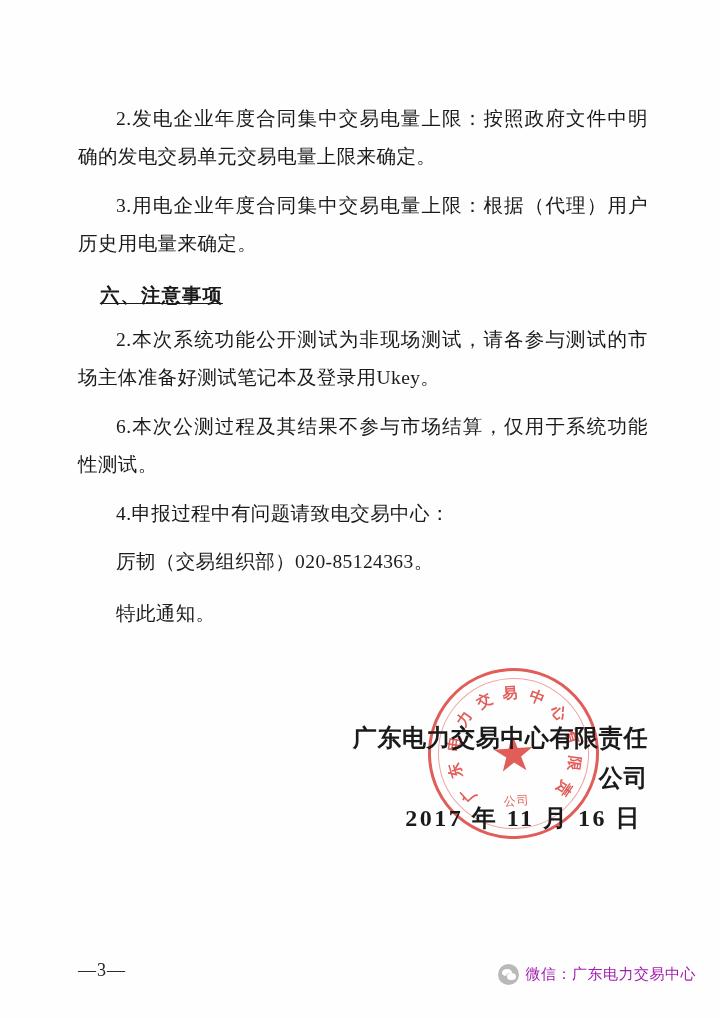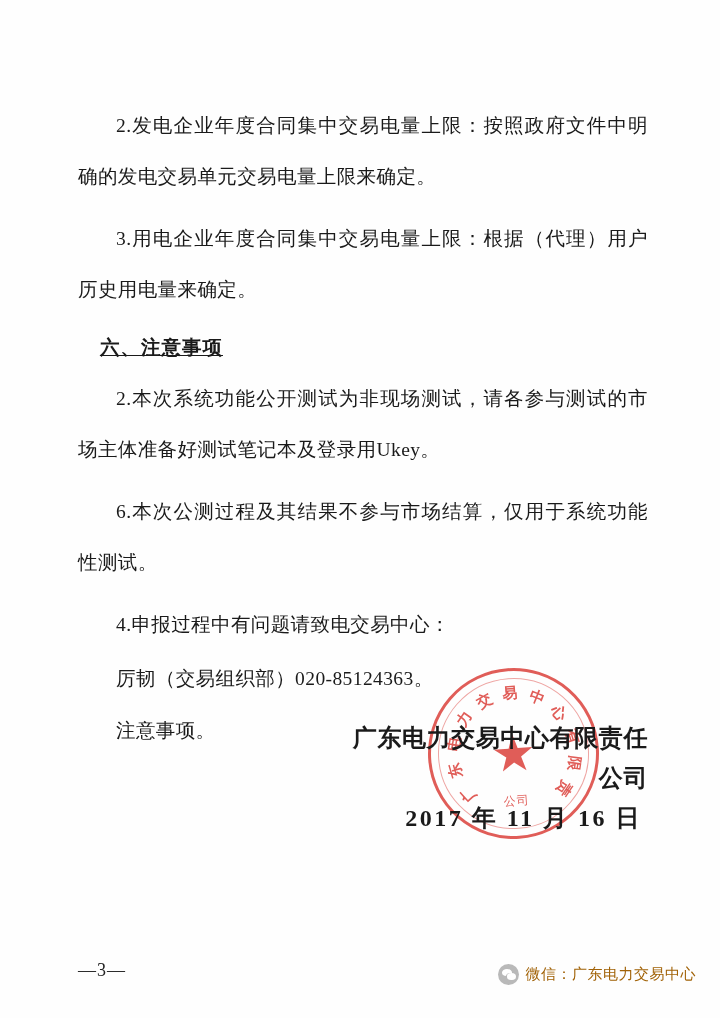--- a/index.html
+++ b/index.html
@@ -22,21 +22,21 @@
   }
   .content {
     position: absolute;
     left: 78px;
     top: 100px;
     width: 570px;
   }
   p.para {
     margin: 0 0 11px 0;
     font-size: 19.5px;
-    line-height: 51px;
+    line-height: 38px;
     text-align: justify;
     text-justify: inter-ideograph;
     letter-spacing: 0.4px;
   }
   p.indent {
     text-indent: 38px;
   }
   h2.section {
     margin: 14px 0 6px 0;
     font-size: 19.5px;
@@ -142,21 +142,21 @@
     letter-spacing: 1px;
     color: #222;
   }
   .footer-badge {
     position: absolute;
     right: 24px;
     top: 964px;
     display: flex;
     align-items: center;
     gap: 7px;
-    color: #a16207;
+    color: #a21caf;
     font-size: 15px;
     font-family: "Liberation Sans", sans-serif;
     letter-spacing: 0.5px;
   }
   .wechat-icon {
     width: 21px;
     height: 21px;
     border-radius: 50%;
     background: #b9b9b9;
     position: relative;
@@ -195,21 +195,21 @@
     <p class="para indent">3.用电企业年度合同集中交易电量上限：根据（代理）用户历史用电量来确定。</p>
 
     <h2 class="section">六、注意事项</h2>
 
     <p class="para indent">2.本次系统功能公开测试为非现场测试，请各参与测试的市场主体准备好测试笔记本及登录用Ukey。</p>
     <p class="para indent">6.本次公测过程及其结果不参与市场结算，仅用于系统功能性测试。</p>
     <p class="para indent">4.申报过程中有问题请致电交易中心：</p>
 
     <p class="contact">厉韧（交易组织部）020-85124363。</p>
 
-    <p class="closing">注意事项。</p>
+    <p class="closing">特此通知。</p>
   </div>
 
   <div class="seal">
     <div class="seal-ring-text">
         <span style="transform: rotate(-128deg) translate(0px, -62px) rotate(0deg) translate(-7px, -8px);">广</span>
         <span style="transform: rotate(-102.4deg) translate(0px, -62px) rotate(0deg) translate(-7px, -8px);">东</span>
         <span style="transform: rotate(-76.8deg) translate(0px, -62px) rotate(0deg) translate(-7px, -8px);">电</span>
         <span style="transform: rotate(-51.2deg) translate(0px, -62px) rotate(0deg) translate(-7px, -8px);">力</span>
         <span style="transform: rotate(-25.6deg) translate(0px, -62px) rotate(0deg) translate(-7px, -8px);">交</span>
         <span style="transform: rotate(0deg) translate(0px, -62px) rotate(0deg) translate(-7px, -8px);">易</span>

